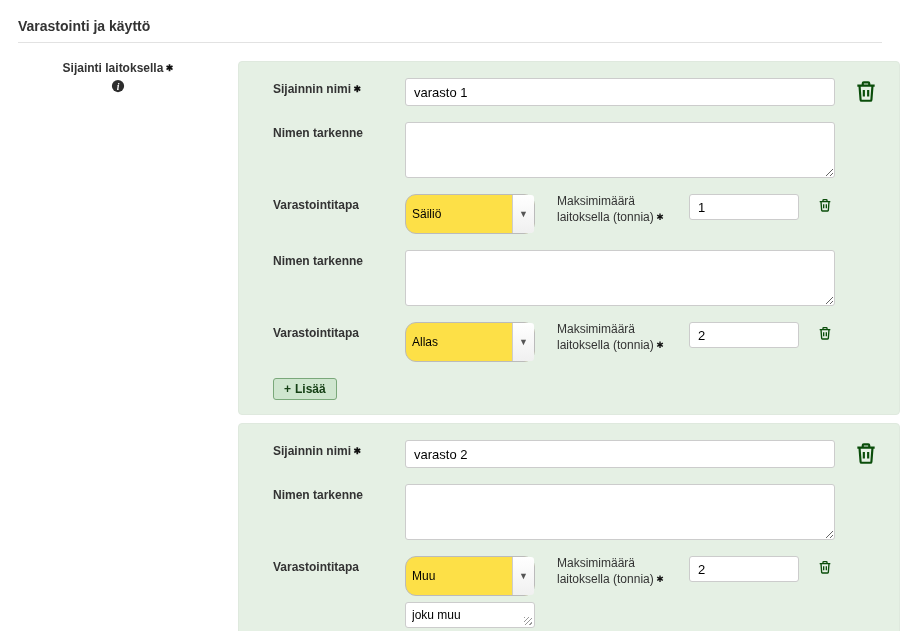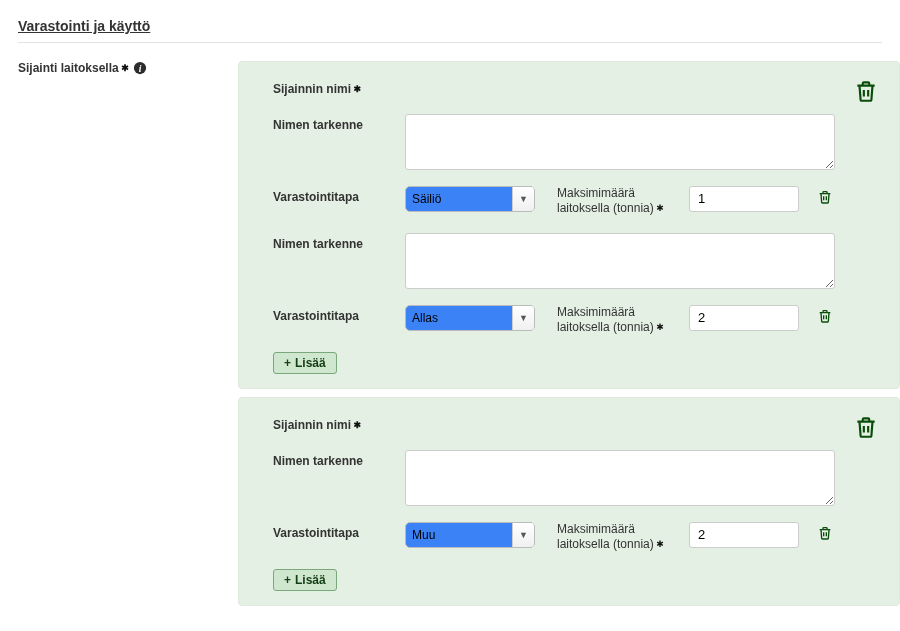--- a/index.html
+++ b/index.html
@@ -8,41 +8,41 @@
       padding: 18px;
       font-family: "Segoe UI", Arial, sans-serif;
       font-size: 13px;
       color: #333;
       background: #fff;
     }
     .page-title {
       font-weight: 700;
       font-size: 14px;
       margin-bottom: 8px;
-      text-decoration: underline;
     }
     hr.sep {
       border: none;
       border-top: 1px solid #e2e2e2;
       margin: 0 0 18px 0;
     }
     .layout {
       display: flex;
       gap: 20px;
     }
     .left-col {
       width: 200px;
       flex: 0 0 200px;
     }
     .left-label {
       font-size: 12px;
       font-weight: 700;
       display: flex;
       align-items: center;
       gap: 4px;
+      flex-direction: column;
     }
     .info-icon svg { display:block; }
     .right-col {
       flex: 1;
     }
     .panel {
       background: #e5f0e4;
       border: 1px solid #dfe9de;
       border-radius: 4px;
       padding: 16px 18px 14px 34px;
@@ -105,26 +105,26 @@
       display: flex;
       gap: 12px;
       align-items: flex-start;
     }
     .selwrap {
       position: relative;
       width: 130px;
     }
     select {
       width: 130px;
-      height: 26px;
+      height: 40px;
       padding: 2px 6px;
       border: 1px solid #bbb;
-      border-radius: 5px;
-      font-size: 12px;
-      background: #3b82f6;
+      border-radius: 11px;
+      font-size: 12px;
+      background: #fde047;
       appearance: none;
     }
     .sel-caret {
       position: absolute;
       right: 1px; top: 1px; bottom: 1px;
       width: 22px;
       display: flex;
       align-items: center;
       justify-content: center;
       border-left: 1px solid #ccc;
@@ -222,20 +222,21 @@
   </div>
 
   <div class="right-col">
 
     <div class="panel">
       <div class="panel-body">
         <div class="panel-main">
 
           <div class="row">
             <div class="lbl req">Sijainnin nimi</div>
+            <input type="text" class="wide" value="varasto 1" style="">
           </div>
 
           <div class="row">
             <div class="lbl">Nimen tarkenne</div>
             <textarea class="desc" style=""></textarea>
           </div>
 
           <div class="row storage-row">
             <div class="lbl">Varastointitapa</div>
             <div class="ctrl">
@@ -296,37 +297,41 @@
         </div>
       </div>
     </div>
 
     <div class="panel">
       <div class="panel-body">
         <div class="panel-main">
 
           <div class="row">
             <div class="lbl req">Sijainnin nimi</div>
+            <input type="text" class="wide" value="varasto 2" style="">
           </div>
 
           <div class="row">
             <div class="lbl">Nimen tarkenne</div>
             <textarea class="desc" style=""></textarea>
           </div>
 
           <div class="row storage-row">
             <div class="lbl">Varastointitapa</div>
             <div class="ctrl">
               <div>
                 <div class="selwrap">
                   <select>
                     <option>Muu</option>
                   </select>
                   <span class="sel-caret">▼</span>
                 </div>
+                <div class="extra-resize" style="width:130px;">
+                  <input class="extra-input" type="text" value="joku muu" style="">
+                </div>
               </div>
               <div class="max-label req">Maksimimäärä laitoksella (tonnia)</div>
               <input class="num" type="text" value="2" style="">
               <span class="trash-sm">
                 <svg width="16" height="16" viewBox="0 0 24 24" fill="none" stroke="#0a4d0a" stroke-width="2">
                     <path d="M4 7h16M9 7V5a1 1 0 011-1h4a1 1 0 011 1v2M6 7l1 13a1 1 0 001 1h8a1 1 0 001-1l1-13M10 11v6M14 11v6"></path>
                   </svg>
               </span>
             </div>
           </div>

